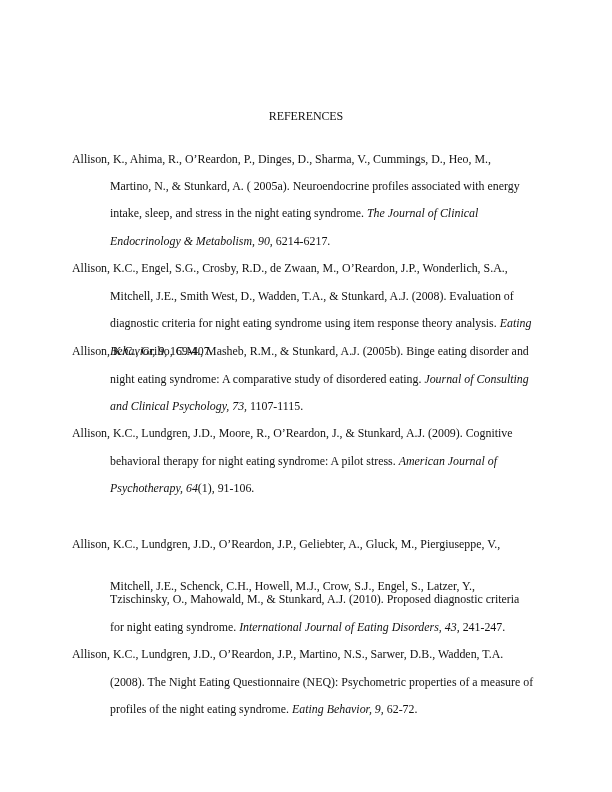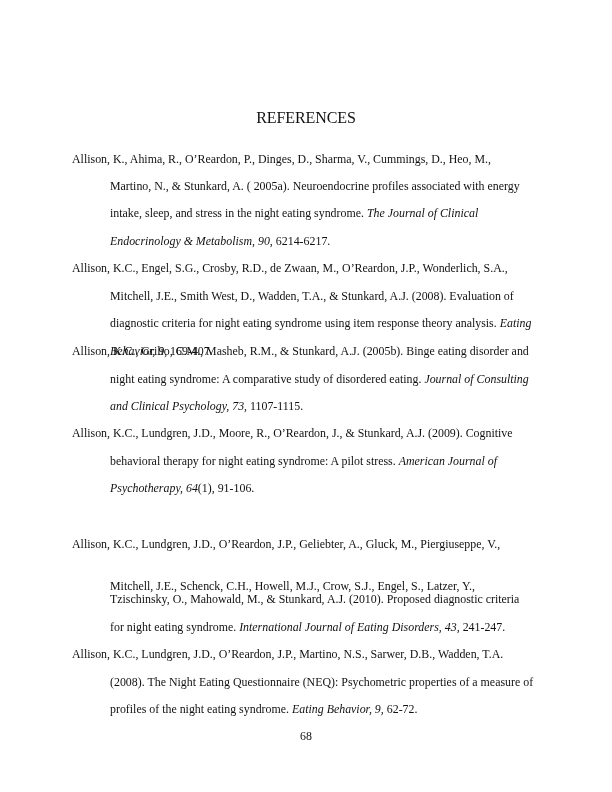--- a/index.html
+++ b/index.html
@@ -5,21 +5,21 @@
     html, body { margin: 0; padding: 0; background: #ffffff; }
     body { width: 612px; height: 792px; position: relative; overflow: hidden; }
     .page {
       position: absolute; left: 0; top: 0; width: 612px; height: 792px;
       background: #ffffff; color: #111111;
       font-family: "Liberation Serif", "DejaVu Serif", serif;
       font-size: 11.9px;
     }
     .heading {
       position: absolute; left: 0; width: 612px; top: 109px;
-      text-align: center; font-size: 16px; letter-spacing: -0.1px;
+      text-align: center; font-size: 12px; letter-spacing: -0.1px;
     }
     .line {
       position: absolute; white-space: nowrap; line-height: 14px;
     }
     .first { left: 72px; }
     .cont { left: 110px; text-align: center; }
     i, .it { font-style: italic; }
     .page-number {
       position: absolute; left: 0; width: 612px; top: 729px;
       text-align: center;
@@ -58,14 +58,13 @@
         <div class="line cont" style="top: 564.5px; margin-top: 14px;"><span>Mitchell, J.E., Schenck, C.H., Howell, M.J., Crow, S.J., Engel, S., Latzer, Y.,</span></div>
         <div class="line cont" style="top: 592px;"><span>Tzischinsky, O., Mahowald, M.,  &amp; Stunkard, A.J.  (2010).  Proposed diagnostic criteria</span></div>
         <div class="line cont" style="top: 619.5px;"><span>for night eating syndrome.  </span><span class="it">International Journal of Eating Disorders, 43,</span><span>  241-247.</span></div>
       </div>
       <div>
         <div class="line first" style="top: 647px;"><span>Allison, K.C., Lundgren, J.D., O’Reardon, J.P., Martino, N.S., Sarwer, D.B., Wadden, T.A.</span></div>
         <div class="line cont" style="top: 674.5px;"><span>(2008).  The Night Eating Questionnaire (NEQ): Psychometric properties of a measure of</span></div>
         <div class="line cont" style="top: 702px;"><span>profiles of the night eating syndrome.  </span><span class="it">Eating Behavior, 9,</span><span> 62-72.</span></div>
       </div>
     </div>
-  <div class="page-number">68</div>
 </div>
 
 </body></html>

